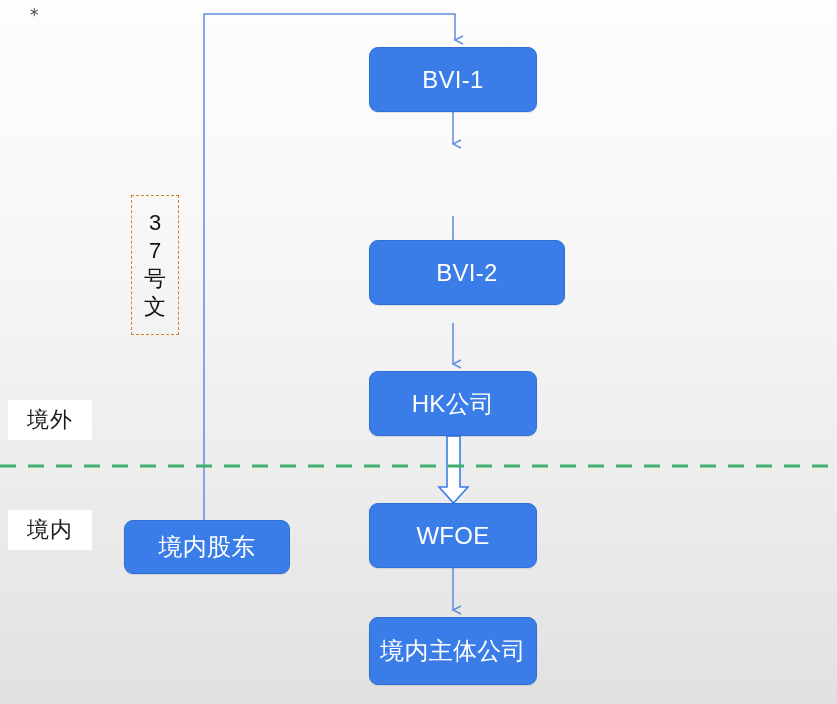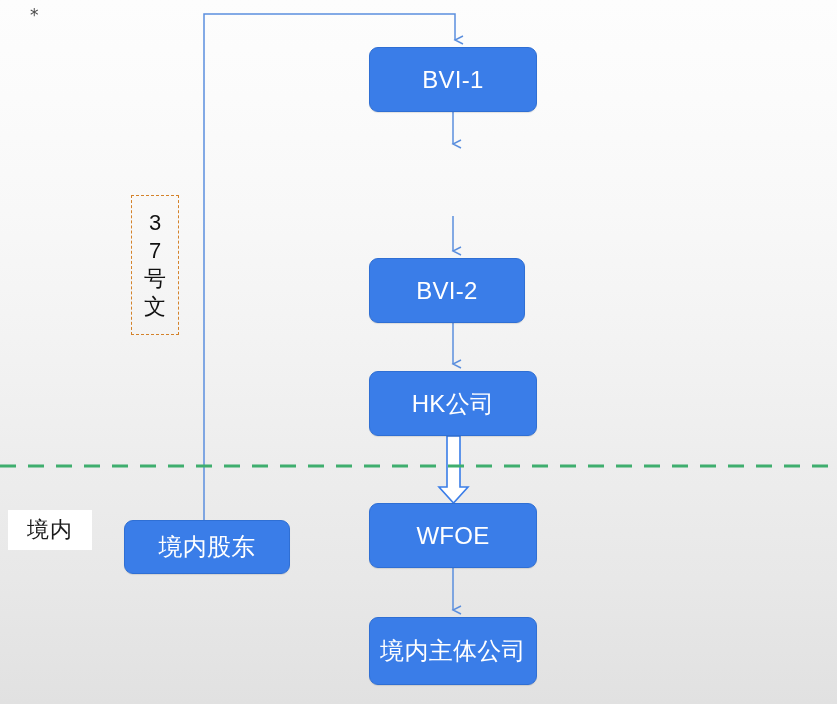--- a/index.html
+++ b/index.html
@@ -122,27 +122,28 @@
 
   <div class="asterisk" style="left:30px; top:7px;">*</div>
 
   <div class="vnote" style="left:131px; top:195px; width:48px; height:140px;">
     <span>3</span>
     <span>7</span>
     <span>号</span>
     <span>文</span>
   </div>
 
+  <div class="region-label" style="left:8px; top:400px; width:84px; height:40px;">境外</div>
 
   <div class="region-label" style="left:8px; top:510px; width:84px; height:40px;text-align:right;">境内</div>
 
   <div class="node" style="left:369px; top:47px; width:168px; height:65px;">BVI-1</div>
 
 
-  <div class="node" style="left:369px; top:258px; width:156px; height:65px;">BVI-2</div>
+  <div class="node" style="left:369px; top:240px; width:196px; height:65px;">BVI-2</div>
 
   <div class="node" style="left:369px; top:371px; width:168px; height:65px;">HK公司</div>
 
   <div class="node" style="left:369px; top:503px; width:168px; height:65px;">WFOE</div>
 
   <div class="node wrap" style="left:369px; top:617px; width:168px; height:68px;">境内主体公司</div>
 
   <div class="node" style="left:124px; top:520px; width:166px; height:54px;">境内股东</div>
 
 </div>

